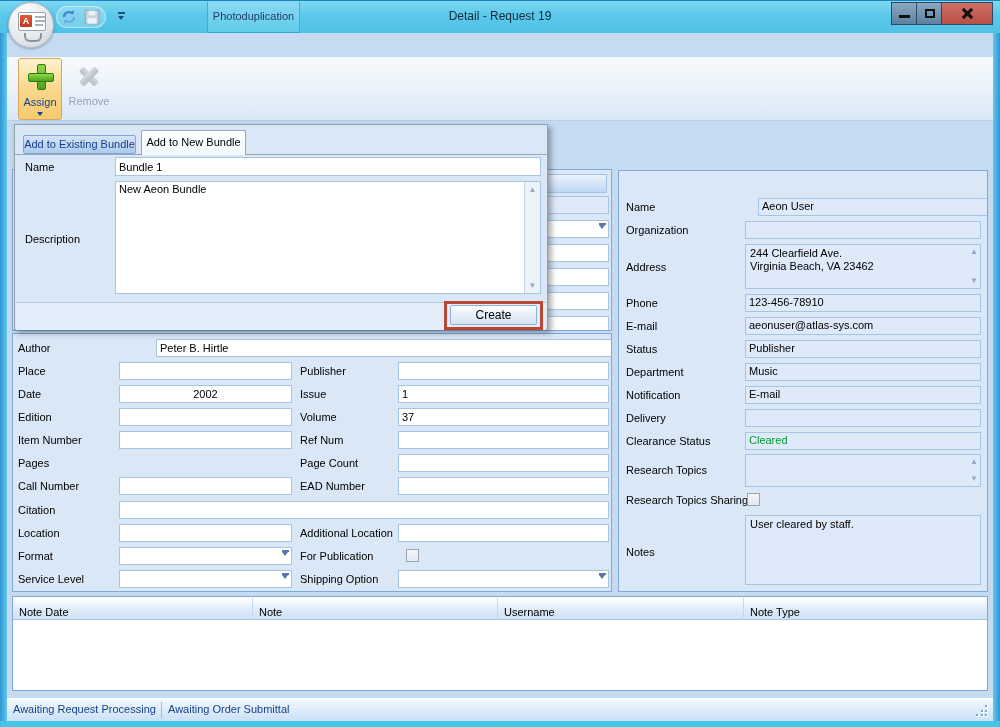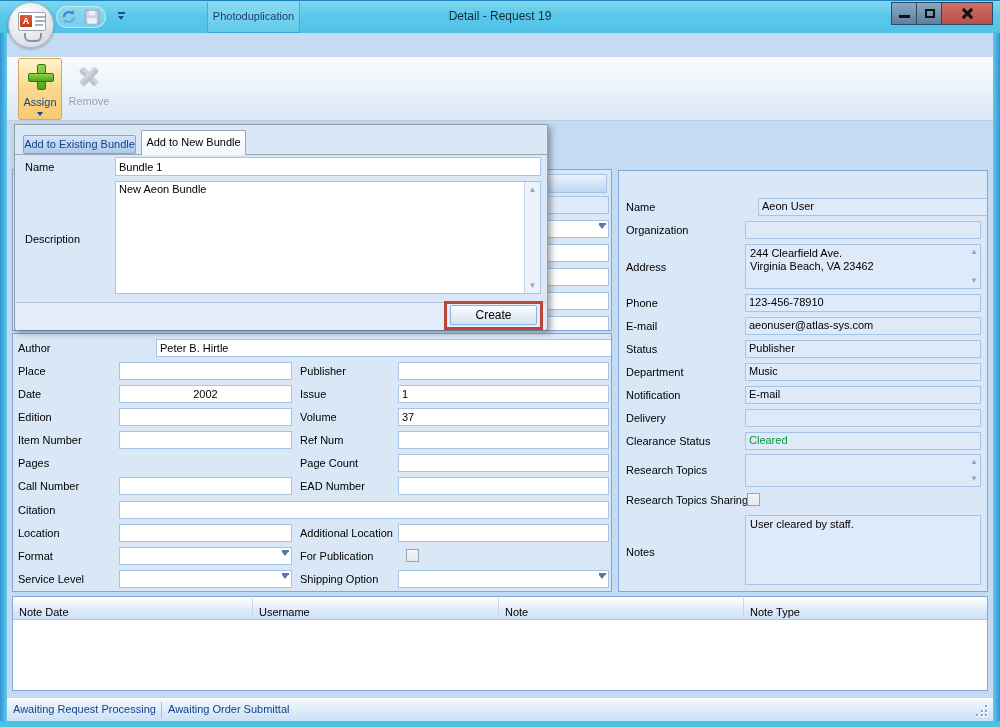--- a/index.html
+++ b/index.html
@@ -344,22 +344,22 @@
       </div>
     </div>
     <div class="popup-footer"></div>
     <div class="create-hl"></div>
     <div class="create-btn">Create</div>
   </div>
 
   <div class="grid">
     <div class="ghead">
       <div class="gcell" style="width:240px;">Note Date</div>
+      <div class="gcell" style="width:245px;">Note</div>
       <div class="gcell" style="width:246px;">Username</div>
-      <div class="gcell" style="width:245px;">Note</div>
       <div class="gcell" style="width:243px; border-right:none;">Note Type</div>
     </div>
   </div>
 
   <div class="statusbar">
     <div class="sb-item" style="left:6px;">Awaiting Request Processing</div>
     <div class="sb-sep"></div>
     <div class="sb-item" style="left:161px;">Awaiting Order Submittal</div>
     <div class="grip">
       <i style="right:0; top:0; position:absolute;"></i>

